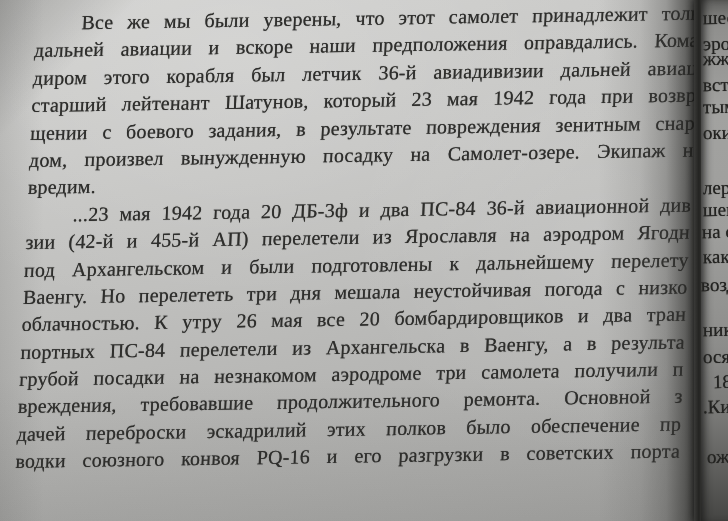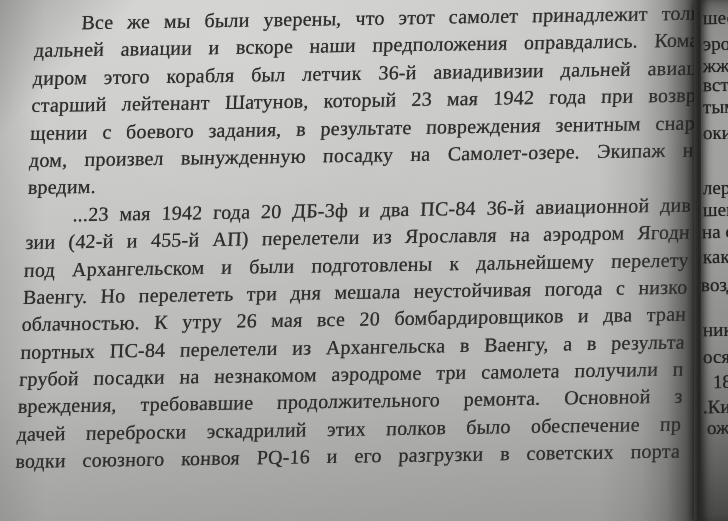--- a/index.html
+++ b/index.html
@@ -112,29 +112,29 @@
     <div class="line">дачей переброски эскадрилий этих полков было обеспечение пр</div>
     <div class="line">водки союзного конвоя PQ-16 и его разгрузки в советских порта</div>
   </div>
 
   <div class="gutter-shadow"></div>
   <div class="spine"></div>
 
   <div class="facing-page">
     <div class="frag" style="top:8px">шес</div>
     <div class="frag" style="top:34px">эро</div>
-    <div class="frag" style="top:56px">жж</div>
+    <div class="frag" style="top:49px">жж</div>
     <div class="frag" style="top:75px">встр</div>
     <div class="frag" style="top:97px">тым</div>
     <div class="frag" style="top:123px">оки</div>
     <div class="frag" style="top:178px">лер</div>
     <div class="frag" style="top:200px">шег</div>
     <div class="frag" style="top:222px; left:1px">на с</div>
     <div class="frag" style="top:247px">как</div>
     <div class="frag" style="top:275px; left:0px">возд</div>
     <div class="frag" style="top:320px">ник</div>
     <div class="frag" style="top:347px">ося</div>
     <div class="frag" style="top:372px; left:12px">18</div>
     <div class="frag" style="top:397px">.Ки</div>
-    <div class="frag" style="top:418px; left:6px">ож</div>
+    <div class="frag" style="top:447px; left:6px">ож</div>
   </div>
 
 </div>
 
 </body></html>

